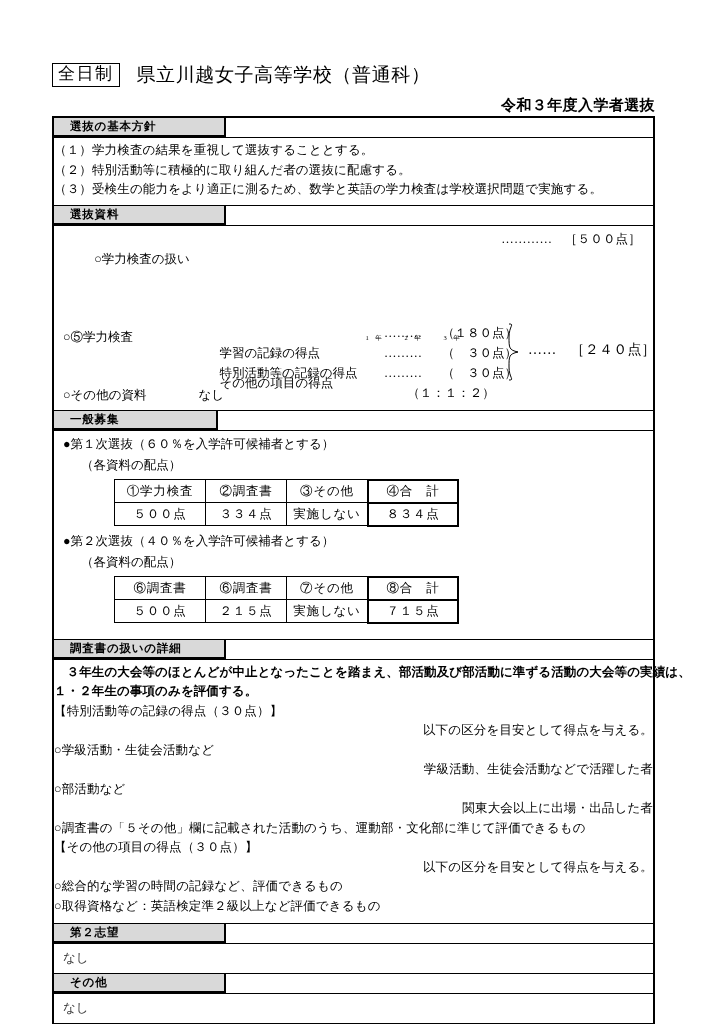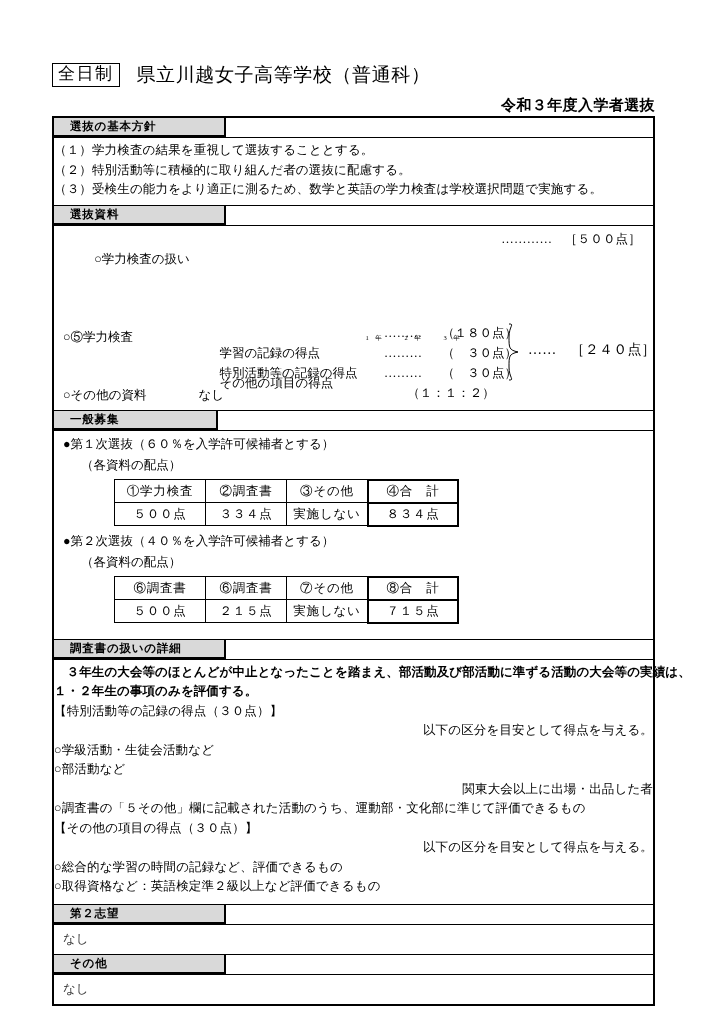--- a/index.html
+++ b/index.html
@@ -369,20 +369,21 @@
     <div class="section">
       <div class="sec-head">
         <div class="sec-head-label w156">調査書の扱いの詳細</div>
       </div>
       <div class="sec-body">
         <div class="line bold">　３年生の大会等のほとんどが中止となったことを踏まえ、部活動及び部活動に準ずる活動の大会等の実績は、</div>
         <div class="line bold">１・２年生の事項のみを評価する。</div>
         <div class="line">【特別活動等の記録の得点（３０点）】</div>
         <div class="line indent1">以下の区分を目安として得点を与える。</div>
         <div class="line">○学級活動・生徒会活動など</div>
+        <div class="line indent1">学級活動、生徒会活動などで活躍した者</div>
         <div class="line">○部活動など</div>
         <div class="line indent1">関東大会以上に出場・出品した者</div>
         <div class="line">○調査書の「５その他」欄に記載された活動のうち、運動部・文化部に準じて評価できるもの</div>
         <div class="line">【その他の項目の得点（３０点）】</div>
         <div class="line indent1">以下の区分を目安として得点を与える。</div>
         <div class="line">○総合的な学習の時間の記録など、評価できるもの</div>
         <div class="line">○取得資格など：英語検定準２級以上など評価できるもの</div>
         <div class="spacer-xs"></div>
       </div>
     </div>

